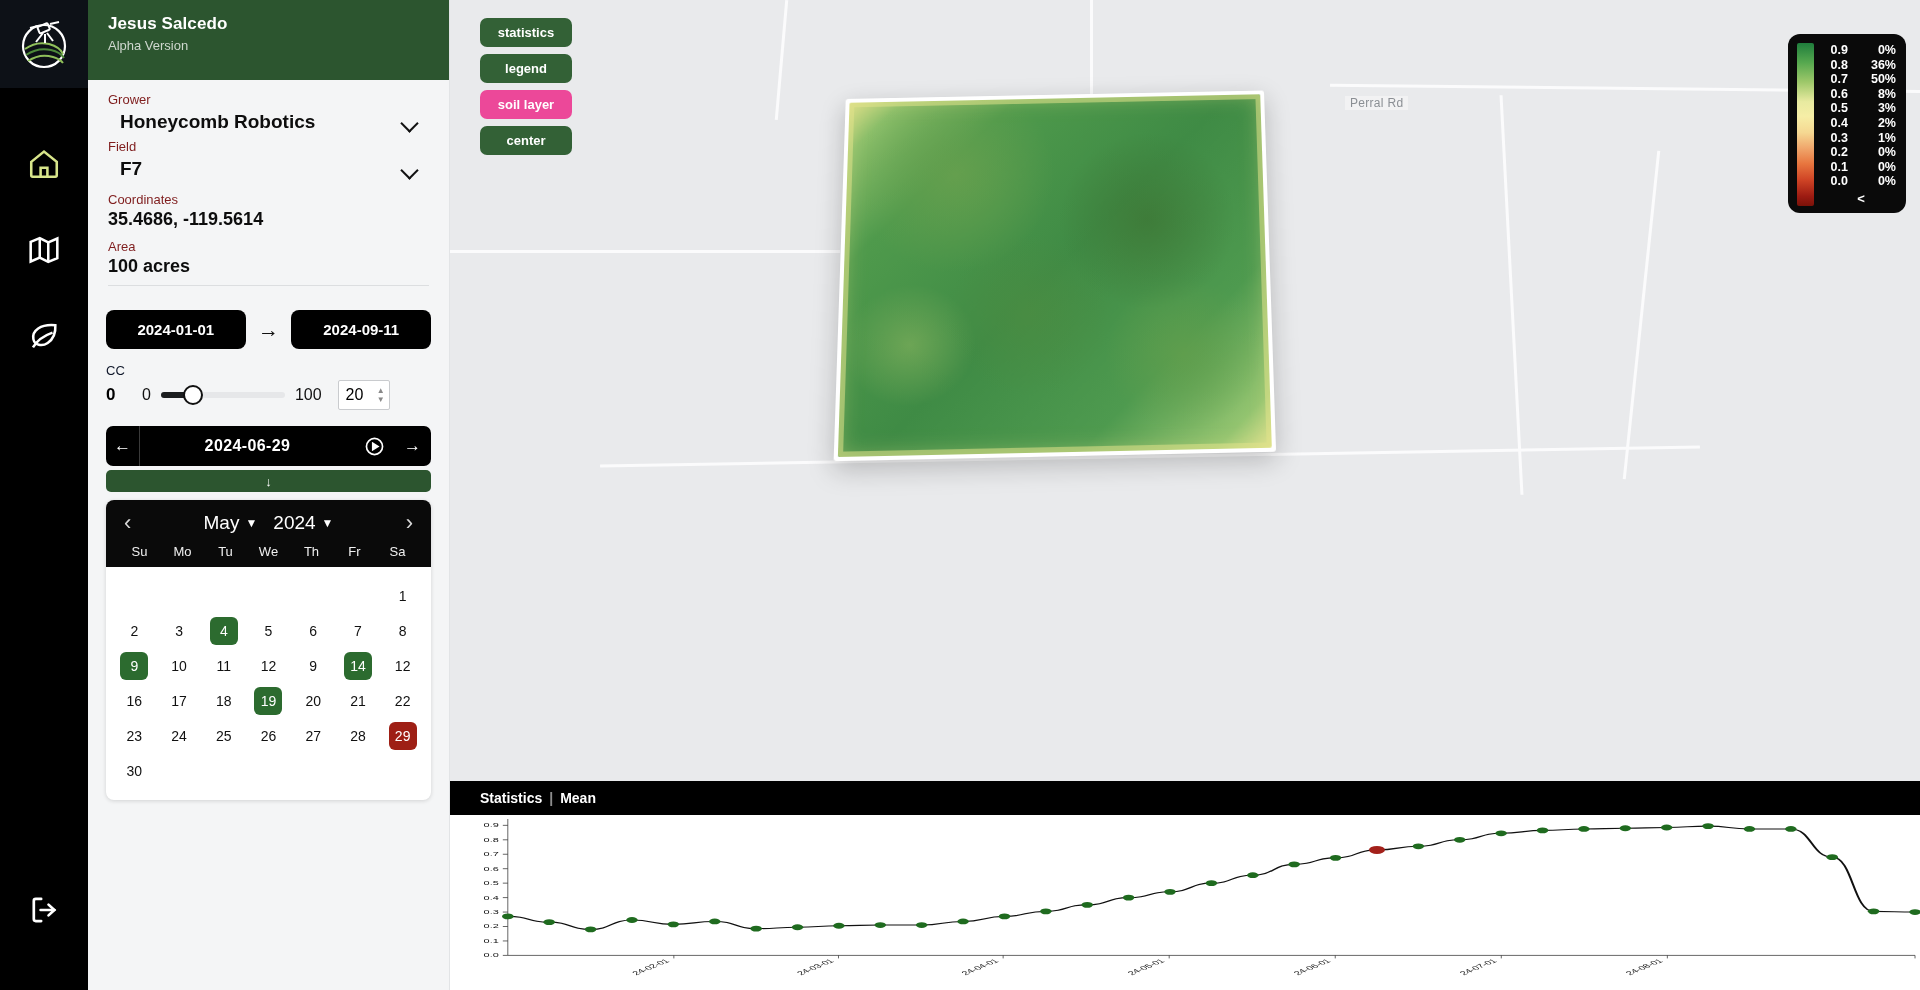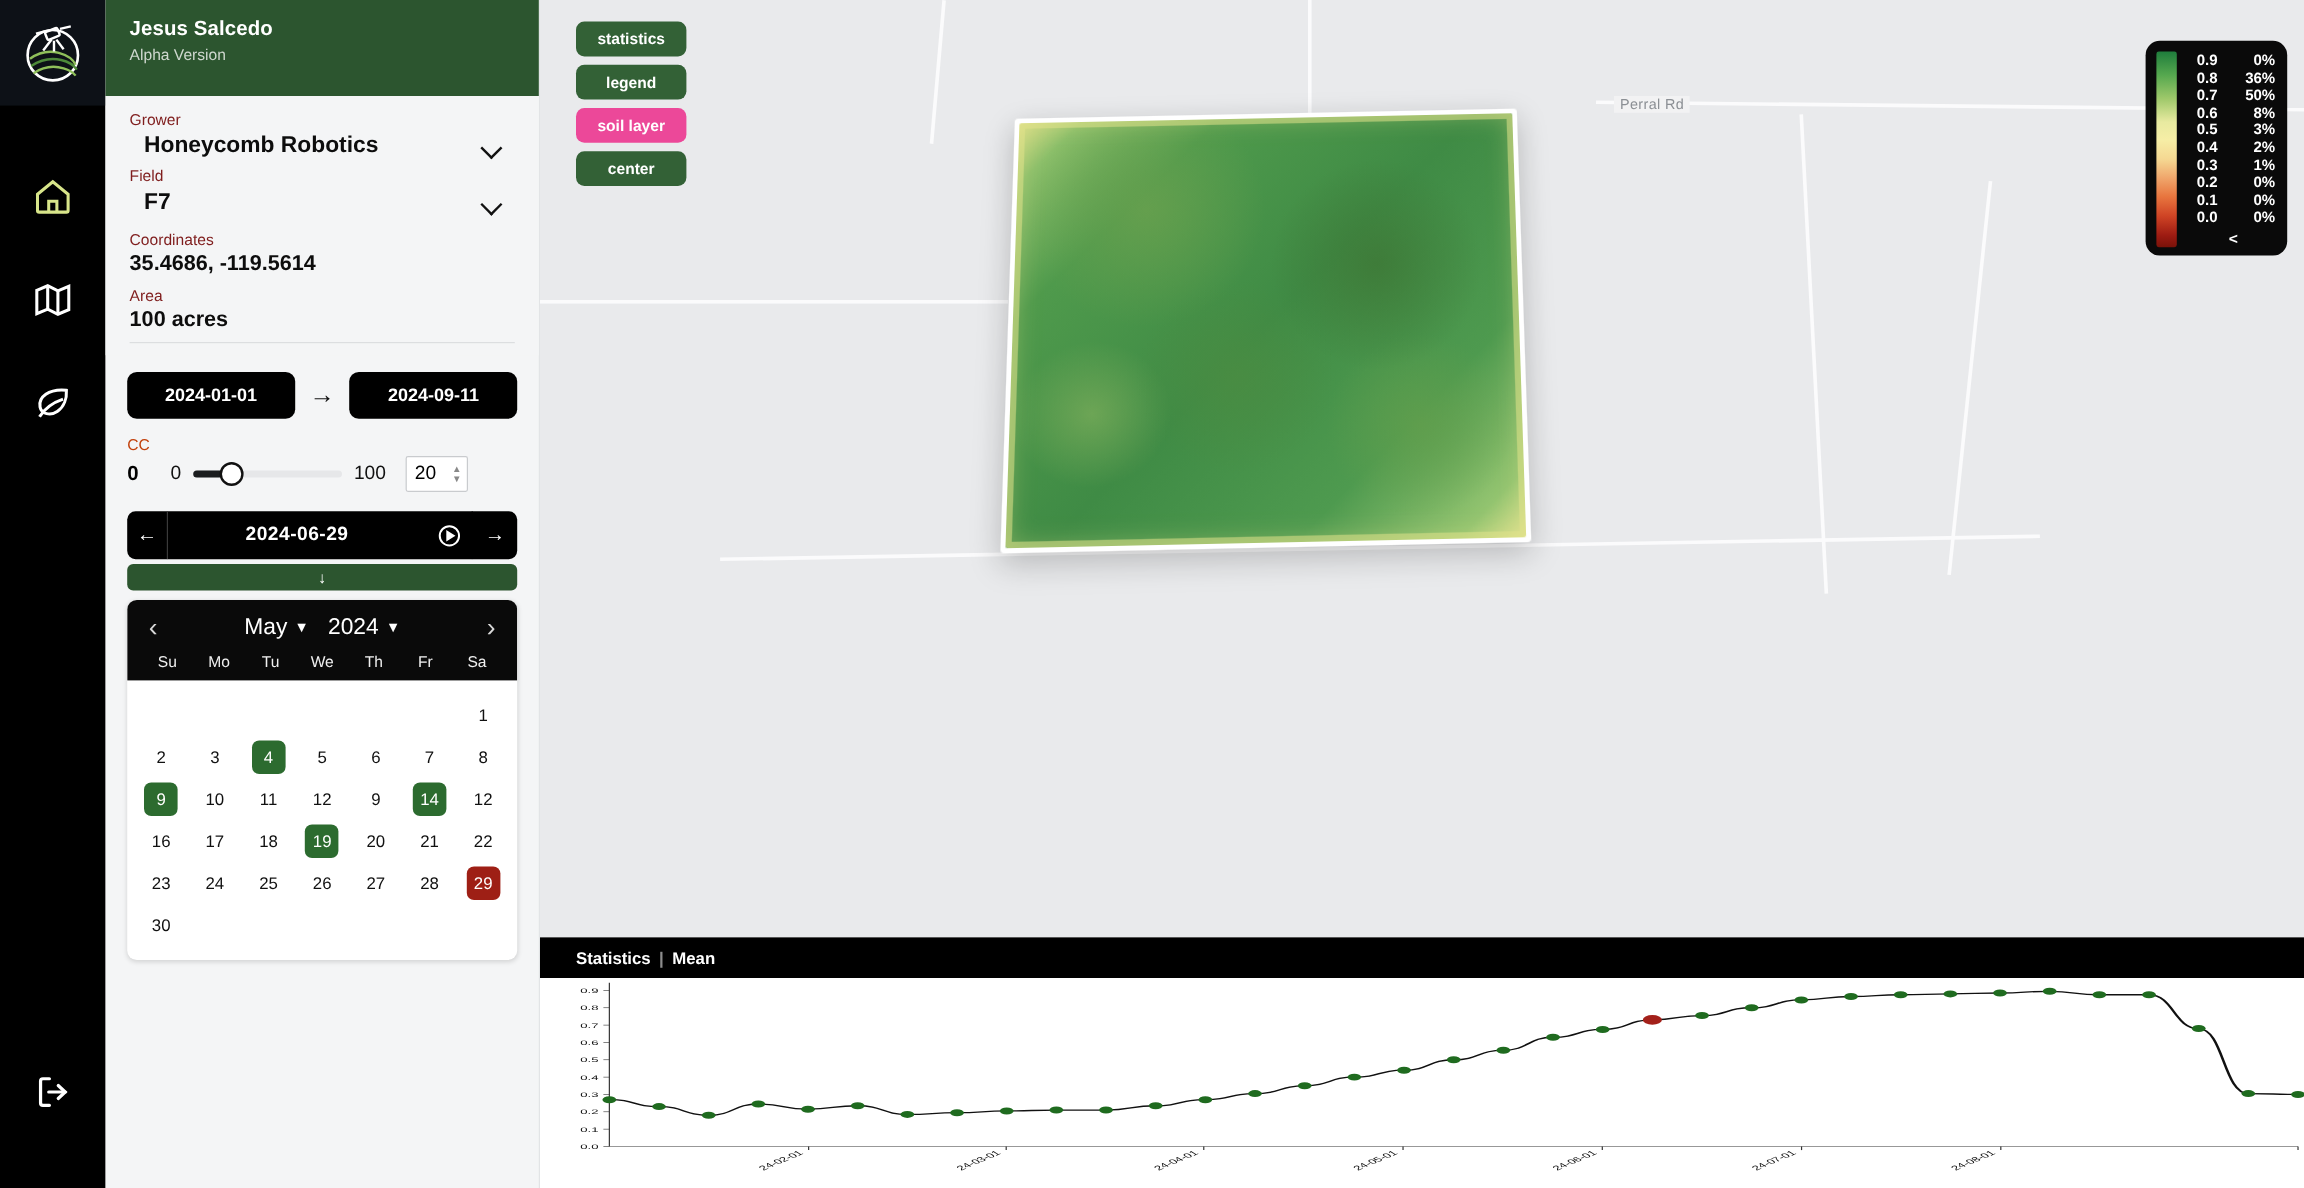--- a/index.html
+++ b/index.html
@@ -66,21 +66,21 @@
   .pill.active { background: #3b6b3e; }
 
   .date-row { display: flex; align-items: center; gap: 0; padding: 14px 18px 0 18px; }
   .date-btn {
     background: #000; color: #fff; border-radius: 8px; font-size: 15px; font-weight: bold;
     padding: 11px 0; width: 140px; text-align: center; cursor: pointer;
   }
   .date-arrow { width: 46px; text-align: center; font-size: 21px; color: #111; }
 
   .cc-wrap { padding: 14px 18px 0 18px; }
-  .cc-label { font-size: 13px; color: #c2410c; }
+  .cc-label { font-size: 13px; color: #0f172a; }
   .cc-line { display: flex; align-items: center; gap: 10px; margin-top: 2px; }
   .cc-current { font-size: 17px; font-weight: bold; width: 26px; }
   .cc-min, .cc-max { font-size: 16px; color: #111; }
   .slider { position: relative; width: 124px; height: 22px; display:flex; align-items:center; cursor: pointer;}
   .slider-track { width: 124px; height: 6px; border-radius: 4px; background: #e6e7e9; }
   .slider-fill { position: absolute; left: 0; top: 8px; width: 30px; height: 6px; border-radius: 4px; background: #1b1d1f; }
   .slider-knob {
     position: absolute; left: 22px; top: 1px; width: 20px; height: 20px; border-radius: 50%;
     background: #fff; border: 2.5px solid #111;
   }
@@ -456,21 +456,21 @@
   <div style="flex:1 1 auto; display:flex; flex-direction:column;">
 
     <div class="map">
       <div class="road" style="left:0;top:250px;width:390px;height:3px;"></div>
       <div class="road" style="left:330px;top:0;width:3px;height:120px;transform:rotate(5deg);"></div>
       <div class="road" style="left:640px;top:0;width:3px;height:95px;"></div>
       <div class="road" style="left:150px;top:455px;width:1100px;height:3px;transform:rotate(-1deg);"></div>
       <div class="road" style="left:880px;top:90px;width:1200px;height:3px;transform:rotate(.6deg);"></div>
       <div class="road" style="left:1060px;top:95px;width:3px;height:400px;transform:rotate(-3deg);"></div>
       <div class="road" style="left:1190px;top:150px;width:3px;height:330px;transform:rotate(6deg);"></div>
-      <div class="road-label" style="left:895px;top:80px;">Perral Rd</div>
+      <div class="road-label" style="left:895px;top:96px;">Perral Rd</div>
 
       <div class="field-wrap">
         <div class="field-shadow"></div>
         <div class="field">
           <div class="field-edge"></div>
         </div>
       </div>
 
       <div class="map-ctrls">
         <div class="map-btn">statistics</div>

